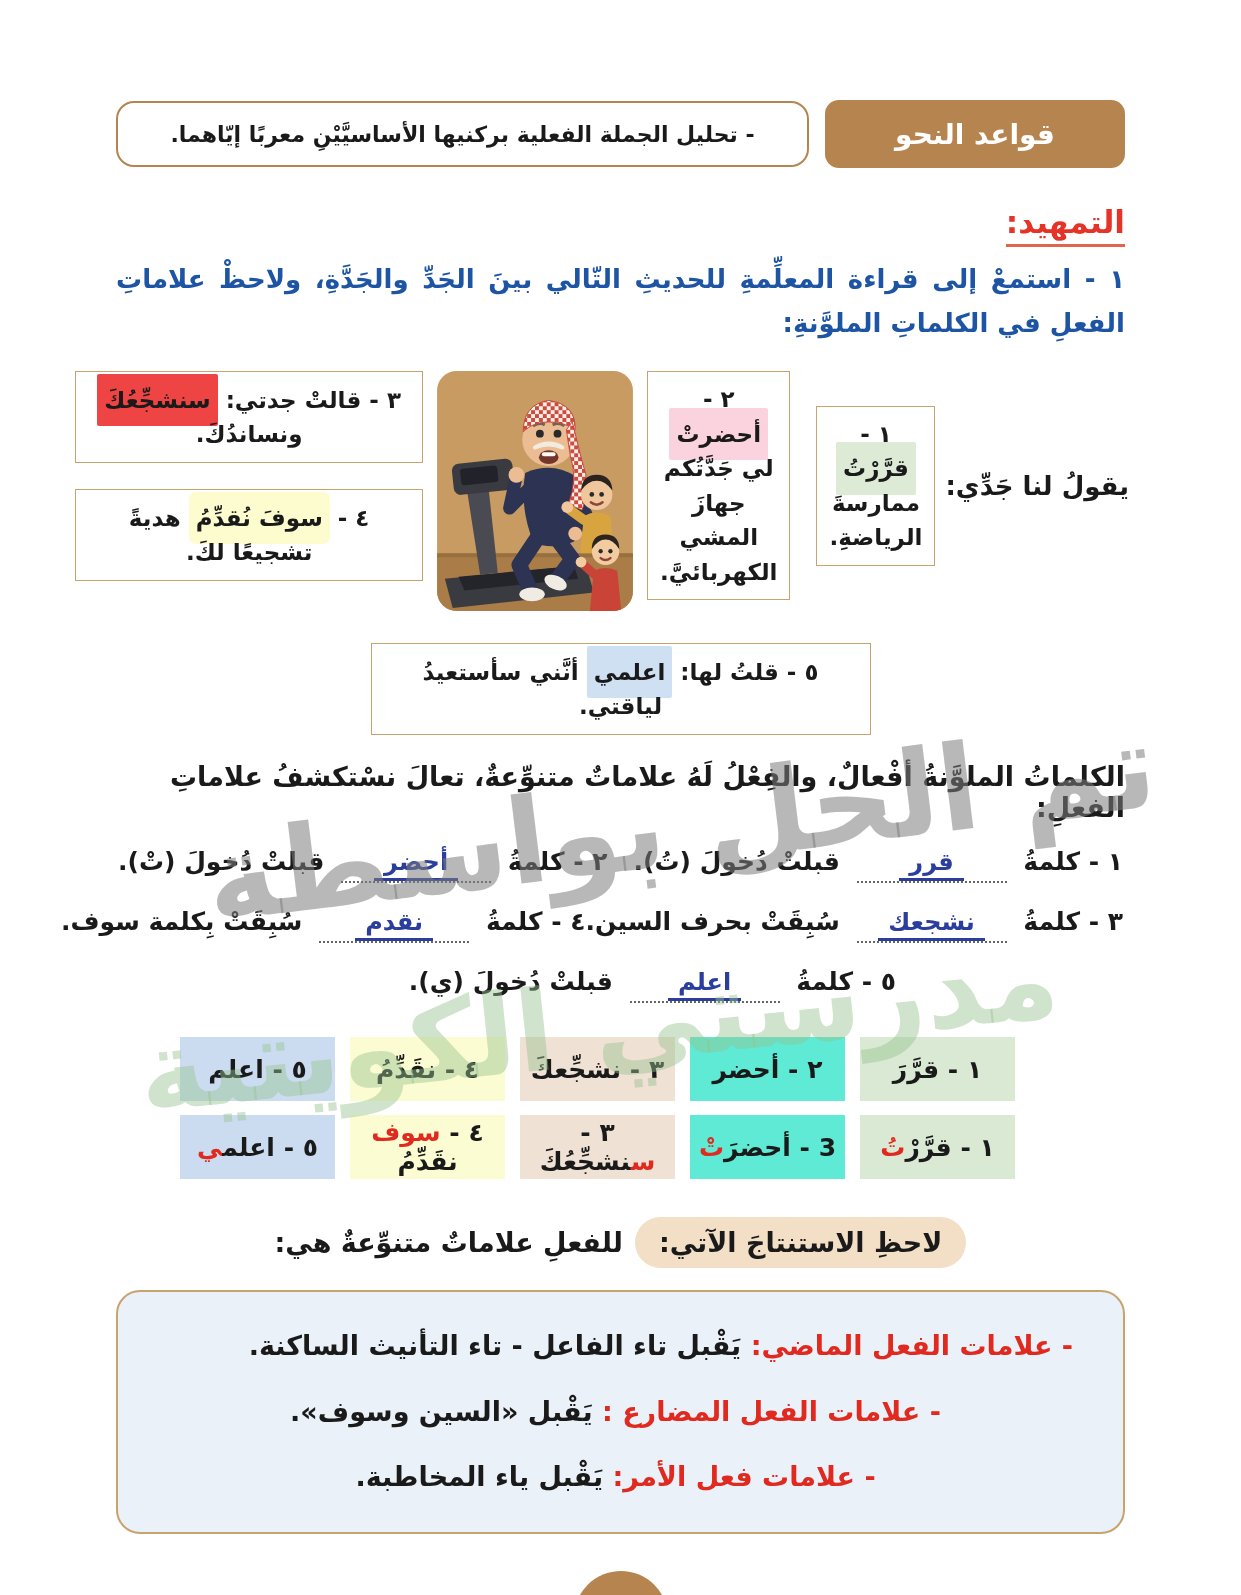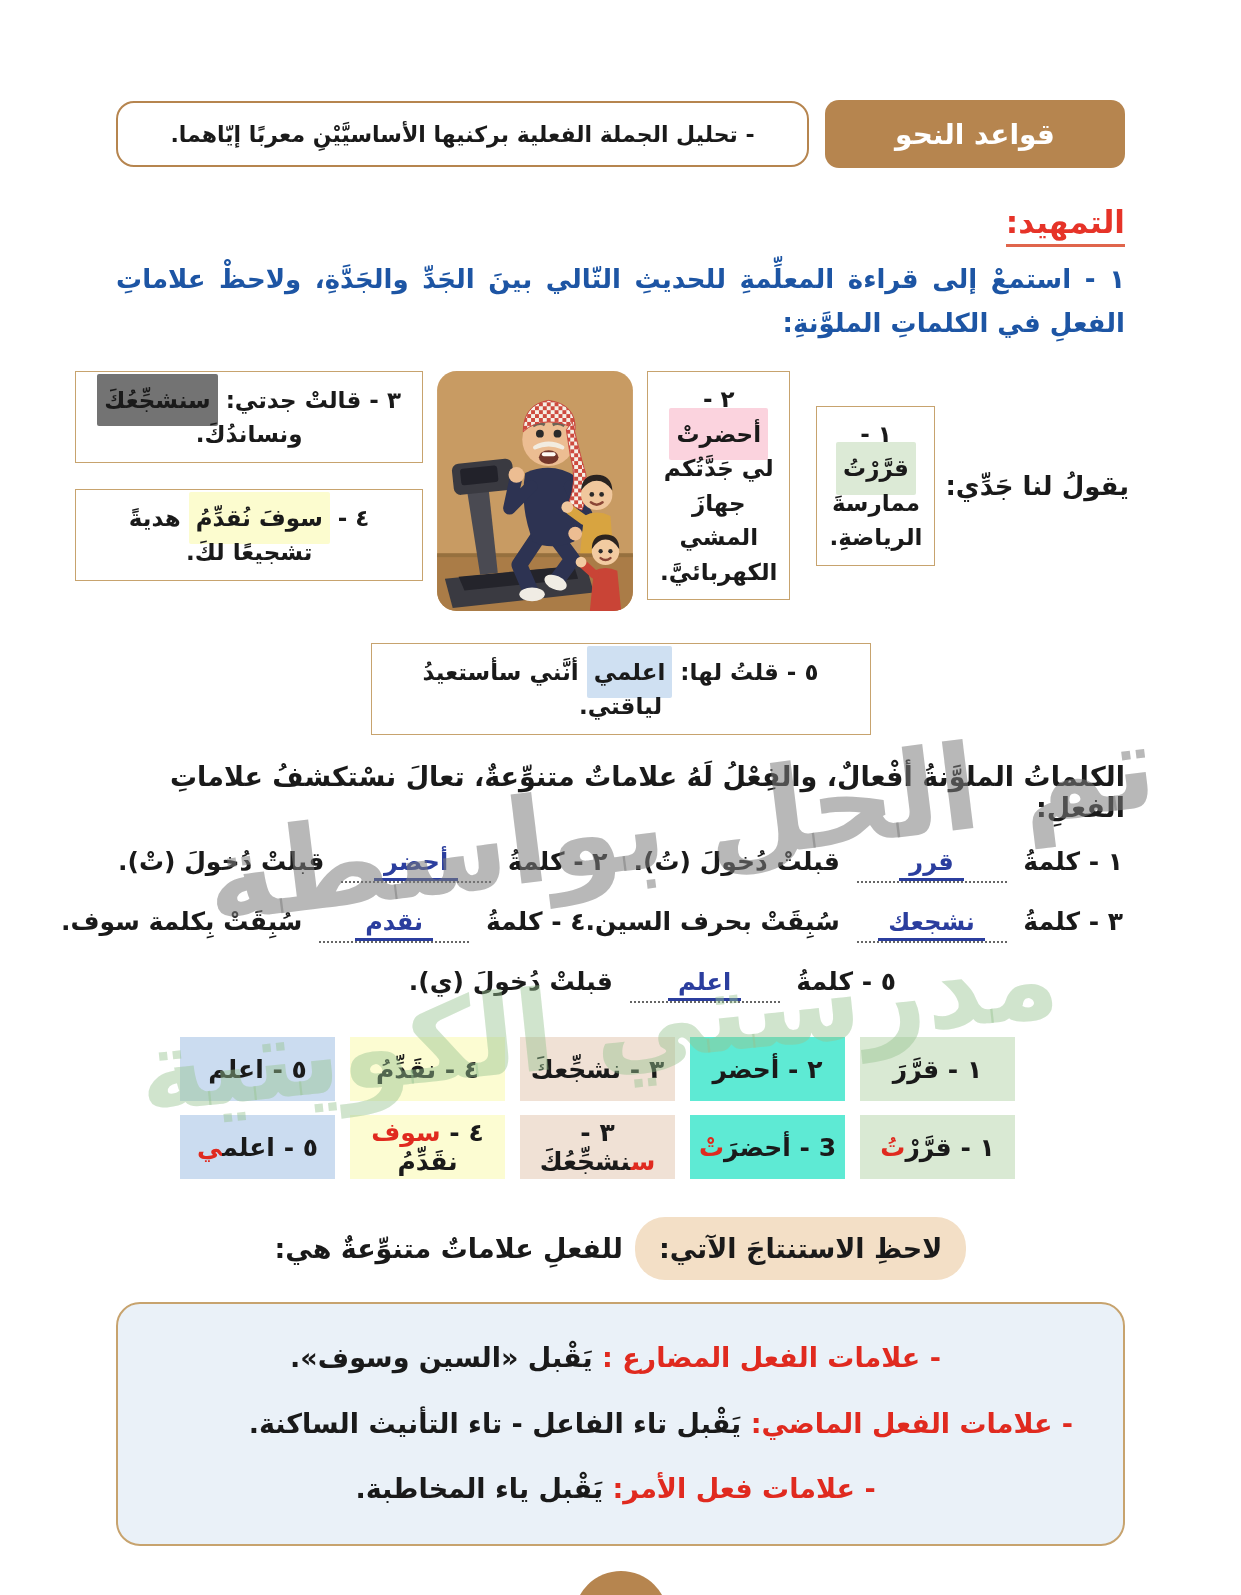--- a/index.html
+++ b/index.html
@@ -32,22 +32,22 @@
   .dlg-lead{font-size:26px;font-weight:bold;white-space:nowrap;}
   .dlg-box{border:1.5px solid #c7a36e;background:#fff;min-height:92px;box-sizing:border-box;
            display:flex;align-items:center;justify-content:center;text-align:center;
            font-size:23px;font-weight:bold;padding:10px 12px;line-height:1.5;}
   .dlg-box.grow{flex:1;}
   .dlg-col-left{width:348px;flex:none;display:flex;flex-direction:column;gap:26px;}
   .illus-wrap{width:196px;flex:none;}
   .hl{display:inline-block;padding:9px 7px;margin:-9px 0;border-radius:2px;}
   .hl-green{background:#dcead6;}
   .hl-pink{background:#fbd3de;}
-  .hl-tan{background:#737373;}
-  .hl-yellow{background:#fcfccf;}
+  .hl-tan{background:#ef4444;}
+  .hl-yellow{background:#fcfccf;border-radius:7px;}
   .hl-blue{background:#cfe0f2;}
   .box5-row{display:flex;justify-content:center;margin-top:28px;}
   .box5{width:500px;}
 
   
   .discover-intro{margin:26px 116px 0 116px;font-size:27px;font-weight:bold;text-align:right;}
   .ex-line{display:flex;justify-content:space-between;align-items:baseline;
            margin:24px 118px 0 118px;font-size:25px;font-weight:bold;}
   .ex-line.single{justify-content:flex-start;margin-right:345px;}
   .ex-item{white-space:nowrap;}
@@ -65,21 +65,21 @@
   .bg-green{background:#d9e9d3;}
   .bg-pink{background:#5eead4;}
   .bg-tan{background:#f0e1d5;}
   .bg-yellow{background:#fcfcd2;}
   .bg-blue{background:#cbdcf0;}
   .red-letter{color:#e02a1f;}
 
   
   .conclusion{display:flex;flex-direction:row;align-items:center;justify-content:center;
               gap:12px;margin-top:38px;font-size:27px;font-weight:bold;}
-  .concl-pill{background:#f3dfc6;border-radius:30px;padding:16px 24px;}
+  .concl-pill{background:#f3dfc6;border-radius:30px;padding:10px 24px;}
 
   
   .rules-box{margin:22px 116px 0 116px;background:#eaf1f8;border:2px solid #c7a36e;
              border-radius:24px;padding:32px 50px 34px 40px;box-sizing:border-box;}
   .rule-line{font-size:27px;font-weight:bold;line-height:1.6;margin-bottom:22px;}
   .rule-line:last-child{margin-bottom:0;}
   .rule-line.r-right{text-align:right;}
   .rule-line.r-center{text-align:center;}
   .rule-label{color:#e02a1f;}
 
@@ -275,25 +275,25 @@
       <span><span>٥ - اعلم‍</span><span class="red-letter">‍ي</span><span></span></span>
     </div>
   </div>
 
   <div class="conclusion">
     <span class="concl-pill">لاحظِ الاستنتاجَ الآتي:</span>
     <span>للفعلِ علاماتٌ متنوِّعةٌ هي:</span>
   </div>
 
   <div class="rules-box">
+    <div class="rule-line r-right">
+      <span class="rule-label">- علامات الفعل الماضي:</span><span> يَقْبل تاء الفاعل - تاء التأنيث الساكنة.</span>
+    </div>
     <div class="rule-line r-center">
       <span class="rule-label">- علامات الفعل المضارع :</span><span> يَقْبل «السين وسوف».</span>
-    </div>
-    <div class="rule-line r-right">
-      <span class="rule-label">- علامات الفعل الماضي:</span><span> يَقْبل تاء الفاعل - تاء التأنيث الساكنة.</span>
     </div>
     <div class="rule-line r-center">
       <span class="rule-label">- علامات فعل الأمر:</span><span> يَقْبل ياء المخاطبة.</span>
     </div>
   </div>
 
   <div class="footer">
     <div class="tri-light"></div>
     <div class="tri-mid"></div>
     <div class="tombstone">

